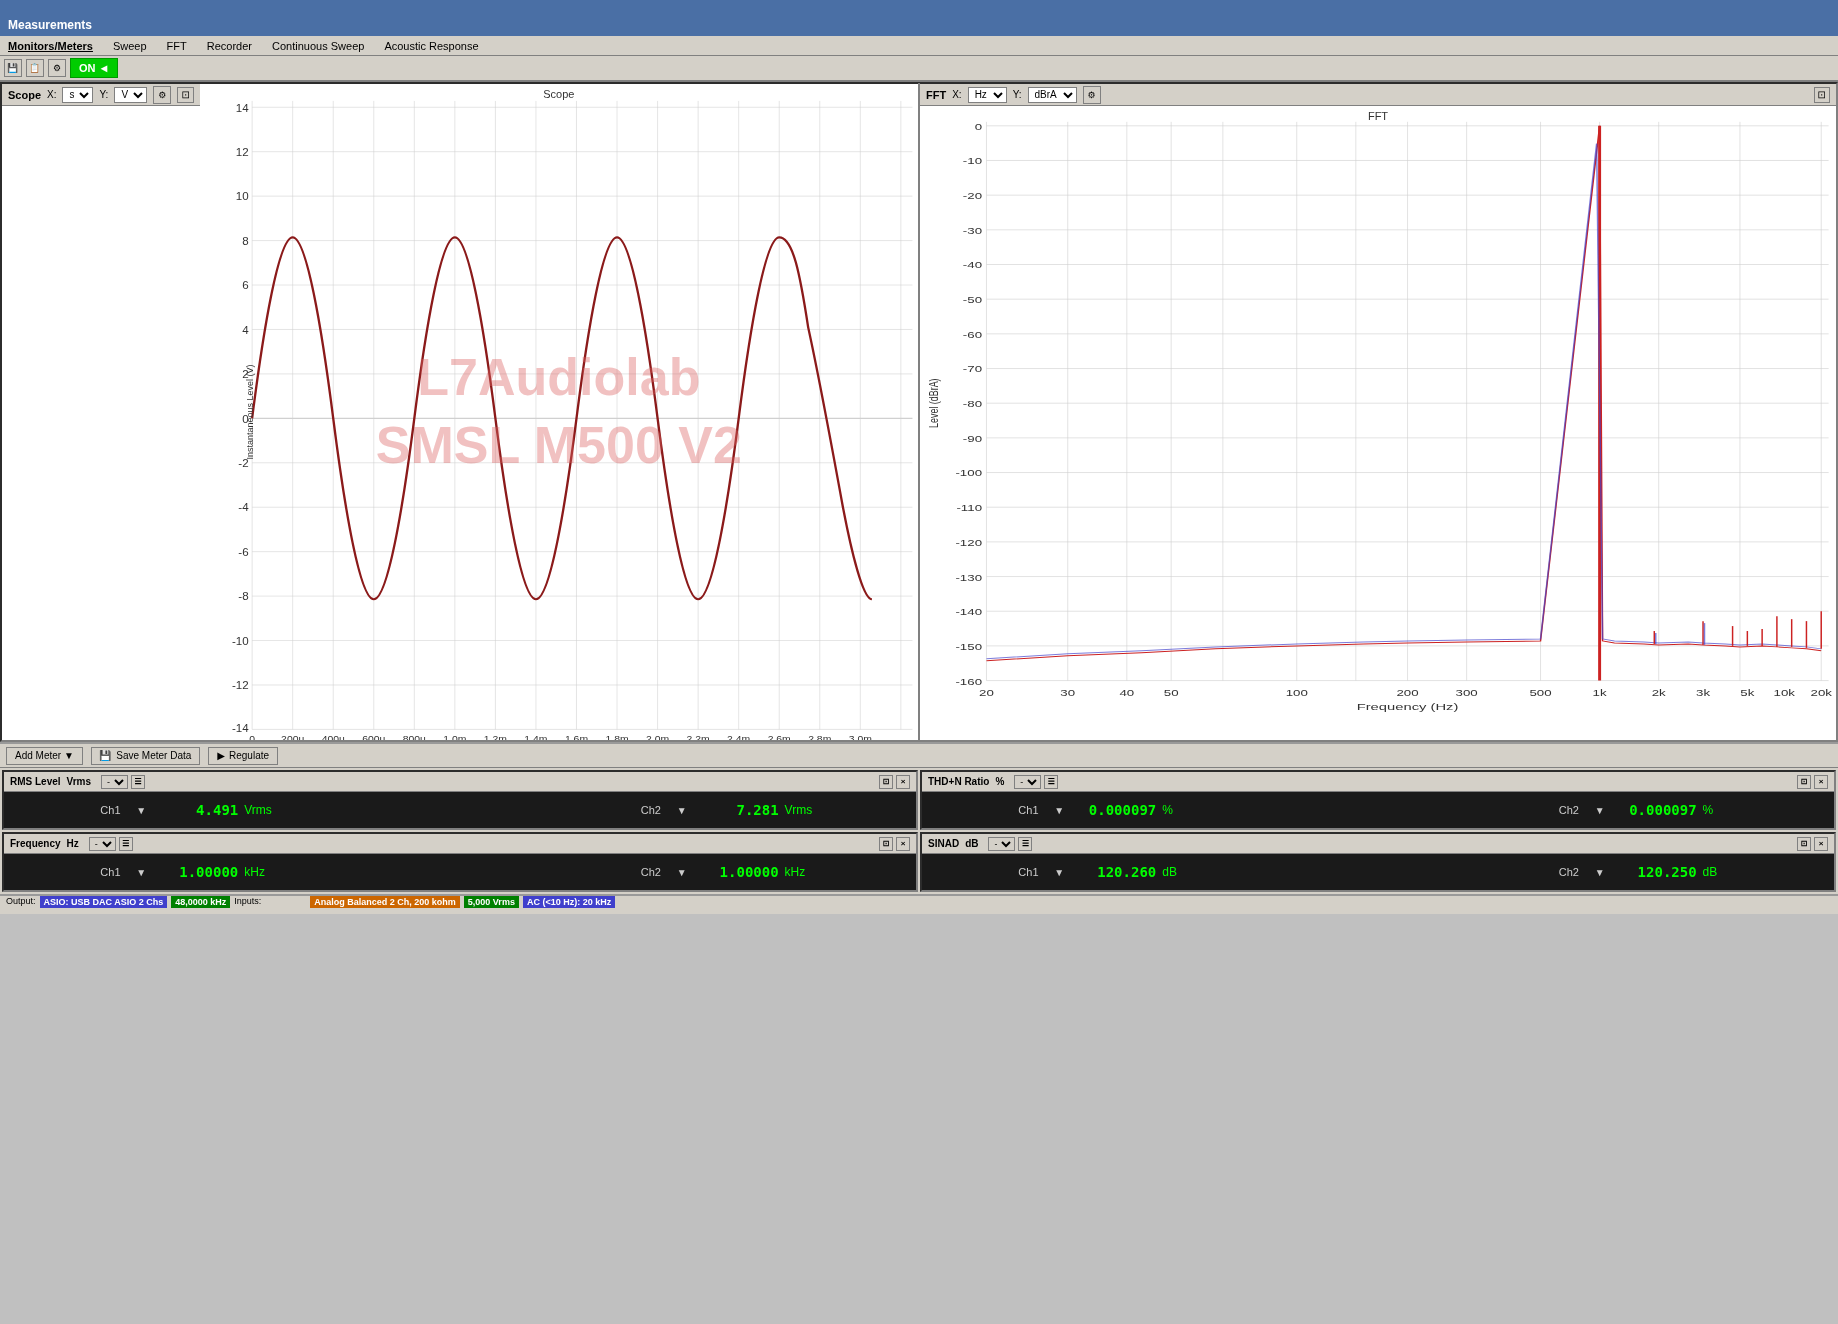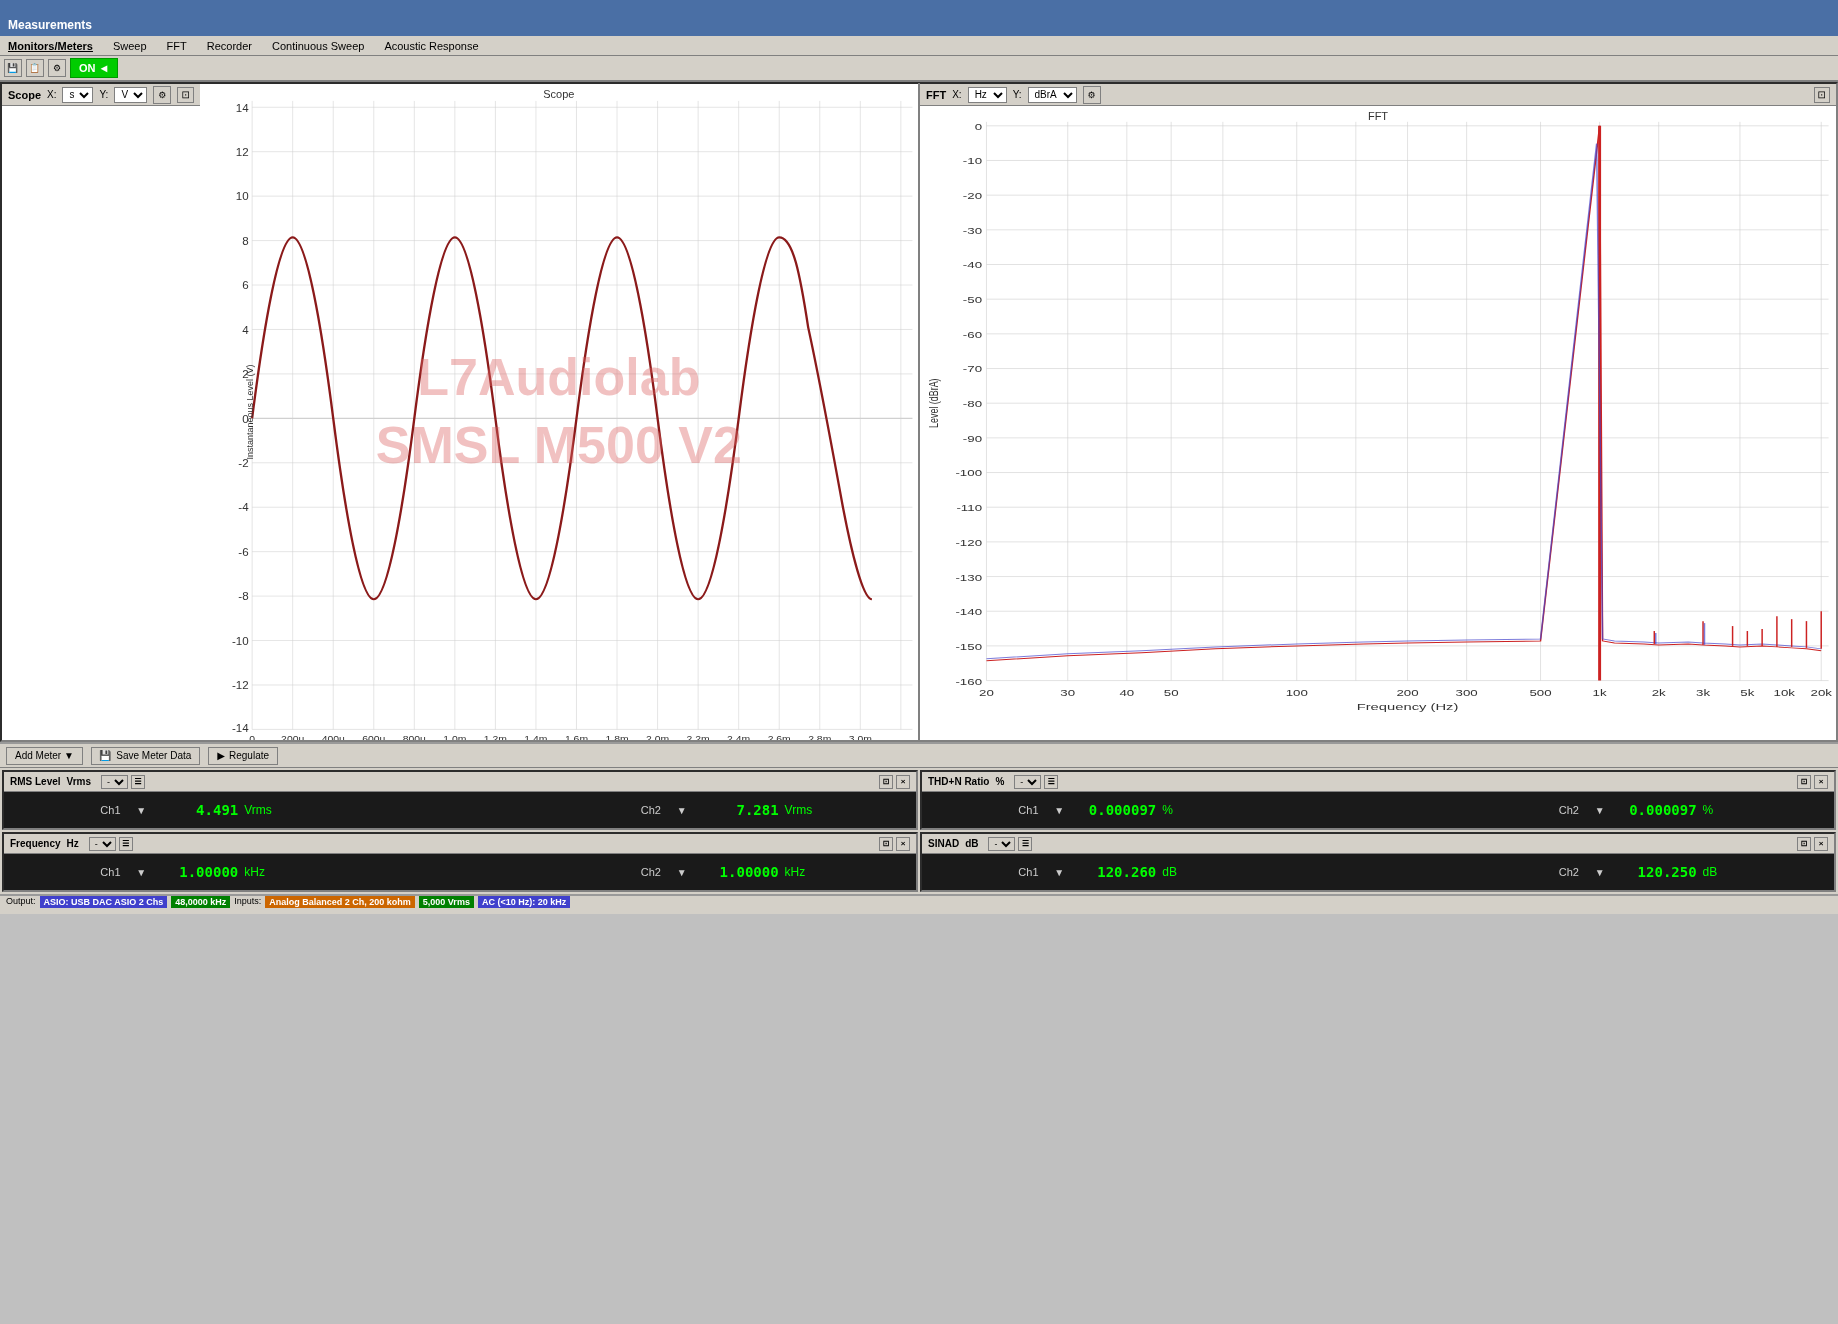--- a/index.html
+++ b/index.html
@@ -348,20 +348,21 @@
     }
     
     .status-badge-green {
       background: #008000;
       color: white;
     }
     
     .status-badge-orange {
       background: #cc6600;
       color: white;
+      margin-left: 45px;
     }
 
     .small-dropdown {
       background: #d4d0c8;
       border: 1px solid #808080;
       height: 14px;
       font-size: 9px;
       padding: 0 1px;
     }
 

